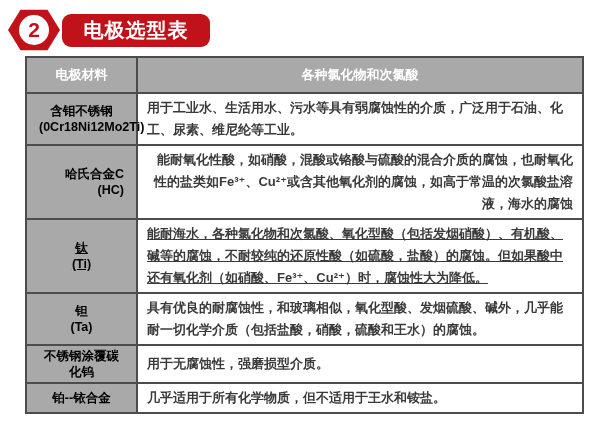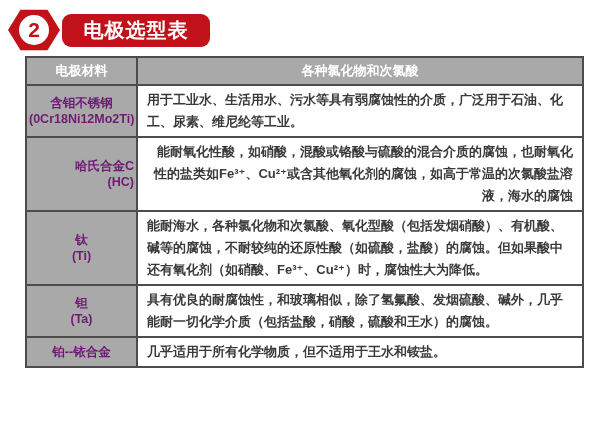--- a/index.html
+++ b/index.html
@@ -46,36 +46,36 @@
   }
   table.spec th,table.spec td{
     border:2px solid var(--border-dark);
     box-sizing:border-box;
   }
   col.c-mat{width:111px;}
   col.c-desc{width:446px;}
   th.hdr{
     background:var(--cell-gray);color:#ffffff;
     font-size:13px;font-weight:bold;text-align:center;
-    height:28px;padding:2px 4px;
+    height:36px;padding:2px 4px;
   }
   td.mat{
-    background:var(--cell-gray);color:#701a75;
+    background:var(--cell-gray);color:#000000;
     font-size:12.5px;font-weight:bold;text-align:center;
-    vertical-align:middle;padding:2px 2px;line-height:16px;
+    vertical-align:middle;padding:2px 12px;line-height:16px;
   }
   td.desc{
     background:#ffffff;color:var(--body-text);
     font-size:13px;font-weight:bold;text-align:left;
     vertical-align:middle;padding:3px 9px;line-height:22px;margin-top:24px;
   }
   tr.r-h1 td{height:46px;}
   tr.r-h2 td{height:40px;}
   tr.r-h3 td{height:68px;text-align:right;}
-  tr.r-h4 td{height:70px;}
+  tr.r-h4 td{height:70px;text-decoration:underline;}
   tr.r-h5 td{height:50px;}
   tr.r-h6 td{height:26px;}
   tr.r-h7 td{height:26px;}
 </style>
 </head>
 <body>
 
 <div class="section-header">
   <div class="badge-hex">
     <div class="badge-circle">
@@ -118,21 +118,28 @@
         <div>钛</div>
         <div>(Ti)</div>
       </td>
       <td class="desc">能耐海水，各种氯化物和次氯酸、氧化型酸（包括发烟硝酸）、有机酸、碱等的腐蚀，不耐较纯的还原性酸（如硫酸，盐酸）的腐蚀。但如果酸中还有氧化剂（如硝酸、Fe³⁺、Cu²⁺）时，腐蚀性大为降低。</td>
     </tr>
     <tr class="r-h5">
       <td class="mat">
         <div>钽</div>
         <div>(Ta)</div>
       </td>
-      <td class="desc">具有优良的耐腐蚀性，和玻璃相似，除了氢氟酸、发烟硫酸、碱外，几乎能耐一切化学介质（包括盐酸，硝酸，硫酸和王水）的腐蚀。</td>
+      <td class="desc">具有优良的耐腐蚀性，和玻璃相似，氧化型酸、发烟硫酸、碱外，几乎能耐一切化学介质（包括盐酸，硝酸，硫酸和王水）的腐蚀。</td>
+    </tr>
+    <tr class="r-h6">
+      <td class="mat">
+        <div>不锈钢涂覆碳化钨</div>
+        <div></div>
+      </td>
+      <td class="desc">用于无腐蚀性，强磨损型介质。</td>
     </tr>
     <tr class="r-h7">
       <td class="mat">
         <div>铂--铱合金</div>
         <div></div>
       </td>
       <td class="desc">几乎适用于所有化学物质，但不适用于王水和铵盐。</td>
     </tr>
   </tbody>
 </table>

